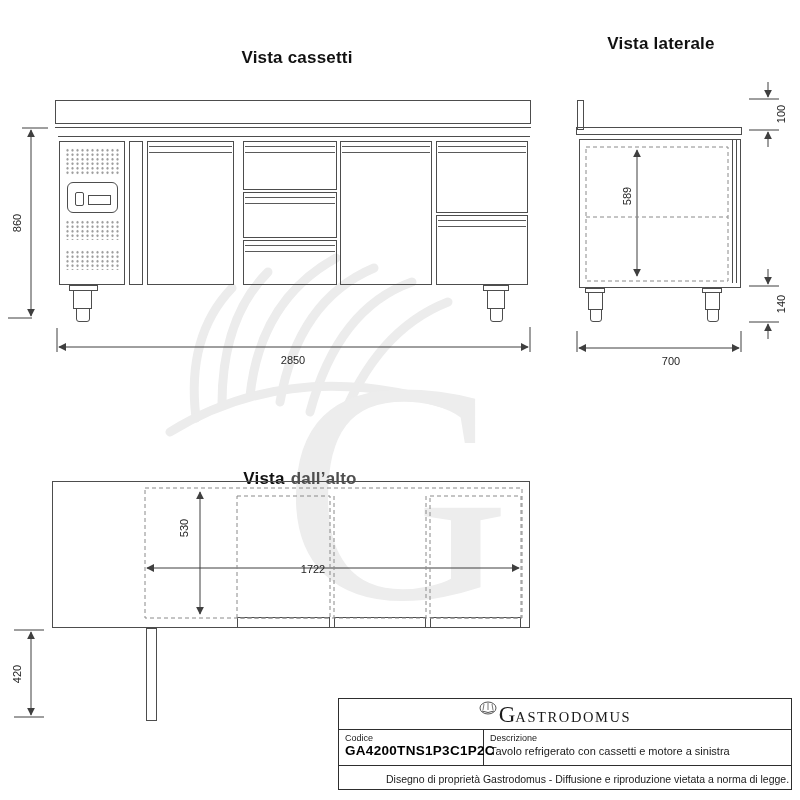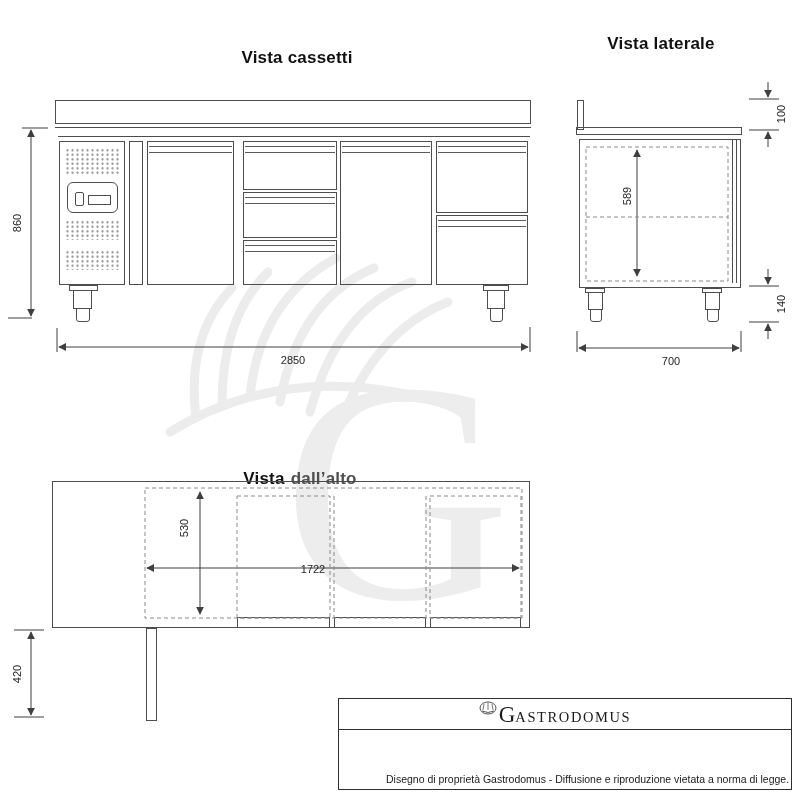--- a/index.html
+++ b/index.html
@@ -197,18 +197,25 @@
           <ellipse cx="11" cy="7" rx="8" ry="6"></ellipse>
           <path d="M5,10 Q11,13 17,10" fill="none"></path>
           <path d="M7,3 L6,9 M11,2 L11,9 M15,3 L16,9" fill="none" stroke-width="0.8"></path>
         </g>
       </svg>
       <div class="brand">
         <span class="big">G</span>
           <span class="rest">ASTRODOMUS</span>
       </div>
     </div>
+    <div class="tb-row2">
+      <div class="tb-vdiv"></div>
+      <div class="cell-label" style="left:6px;top:3px;">Codice</div>
+      <div class="code-val">GA4200TNS1P3C1P2C</div>
+      <div class="cell-label" style="left:151px;top:3px;">Descrizione</div>
+      <div class="desc-val">Tavolo refrigerato con cassetti e motore a sinistra</div>
+    </div>
     <div class="tb-row3">
       <span class="footer-txt">Disegno di proprietà Gastrodomus - Diffusione e riproduzione vietata a norma di legge.</span>
     </div>
   </div>
 
 </div>
 
 </body></html>

